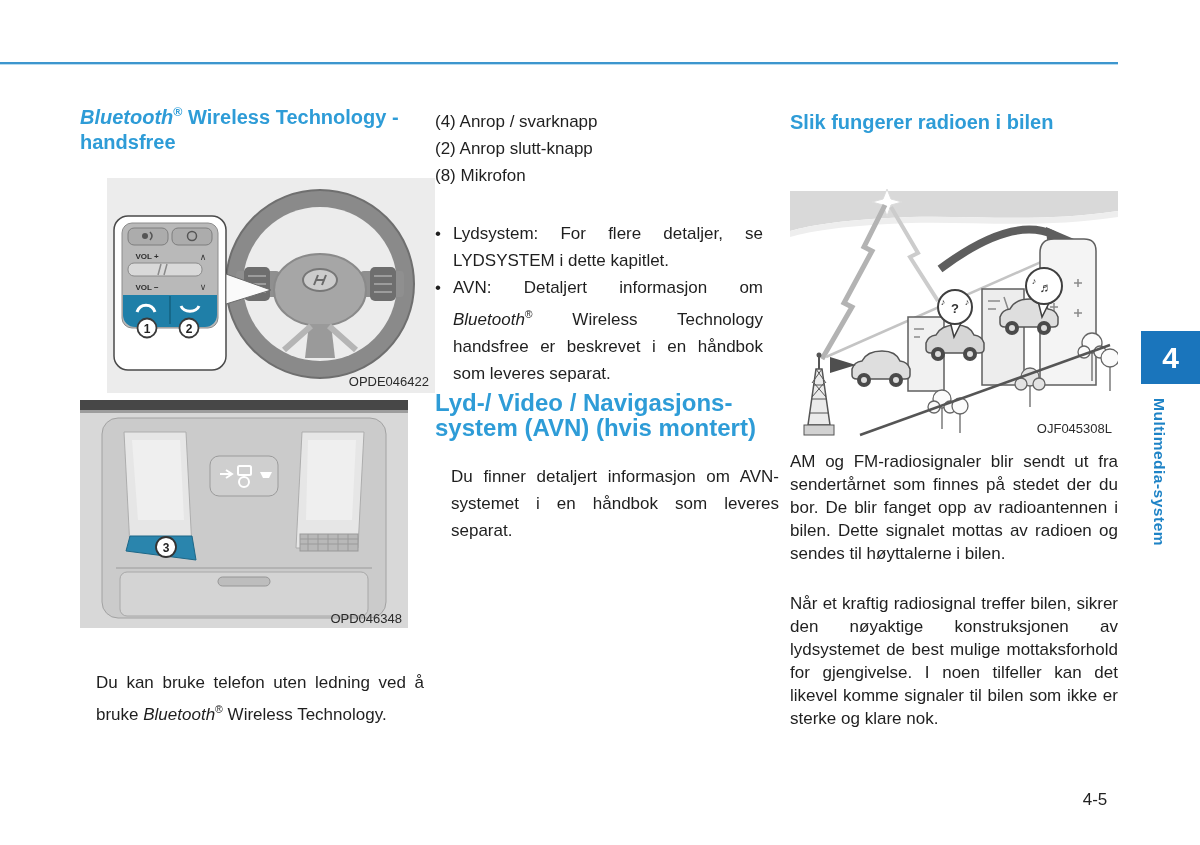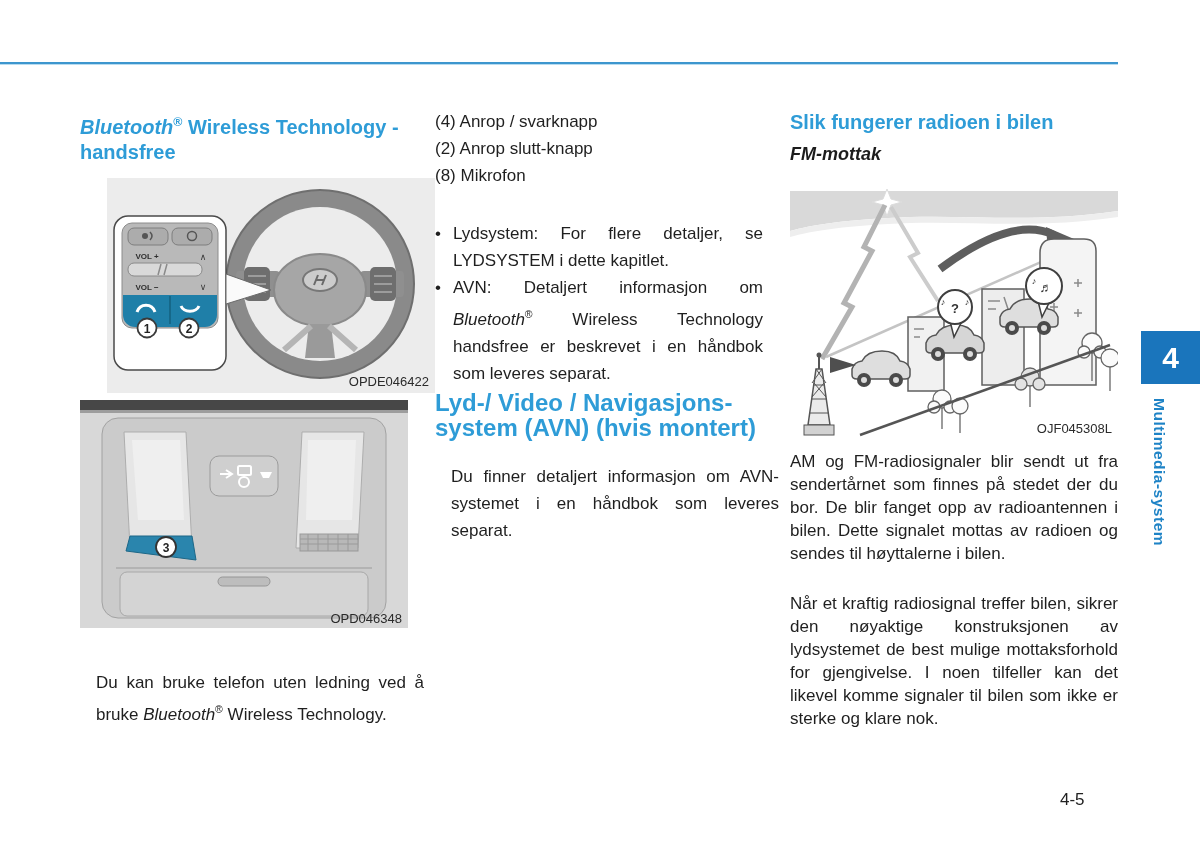--- a/index.html
+++ b/index.html
@@ -20,32 +20,32 @@
   sup{font-size:0.62em;}
   em.bt{font-style:italic;}
   figure{margin:0;}
   .fig{display:block;}
   .chapter-tab{position:absolute;left:1141px;top:331px;width:59px;height:53px;
                background:#1a75bc;color:#ffffff;font-size:30px;font-weight:bold;
                display:flex;align-items:center;justify-content:center;}
   .side-label{position:absolute;left:1150px;top:398px;height:180px;
               writing-mode:vertical-rl;text-orientation:mixed;
               color:#1e83c6;font-size:15.5px;font-weight:bold;letter-spacing:0.5px;}
-  .page-number{position:absolute;left:1060px;top:790px;width:70px;
+  .page-number{position:absolute;left:1060px;top:790px;width:70px;text-align:center;
                font-size:17px;color:#222;}
   .fig-code{font-family:"Liberation Sans", sans-serif;}
 </style>
 </head>
 <body>
 
 <div class="page">
 
   <div class="top-rule"></div>
 
-  <h1 class="blue abs" style="left:80px;top:110px;width:330px;"><em class="bt">Bluetooth</em><sup>®</sup><span> Wireless Technology -handsfree</span></h1>
+  <h1 class="blue abs" style="left:80px;top:100px;width:330px;"><em class="bt">Bluetooth</em><sup>®</sup><span> Wireless Technology -handsfree</span></h1>
 
   <figure class="abs" style="left:80px;top:178px;padding-left:27px;">
     <svg class="fig" width="328" height="215" viewBox="0 0 328 215">
       <rect x="0" y="0" width="328" height="215" fill="#ececec"></rect>
 
       <g transform="translate(213,106)">
         <circle r="94" fill="#8a8a8a"></circle>
         <circle r="94" fill="none" stroke="#6f6f6f" stroke-width="2"></circle>
         <circle r="77" fill="#ececec"></circle>
         <rect x="-84" y="-13" width="44" height="26" rx="4" fill="#8f8f8f"></rect>
@@ -133,21 +133,20 @@
       <span class="bullet-body"><span>AVN: Detaljert informasjon om </span><em class="bt">Bluetooth</em><sup>®</sup><span> Wireless Technology handsfree er beskrevet i en håndbok som leveres separat.</span></span>
     </div>
   </div>
 
   <h2 class="blue abs" style="left:435px;top:390px;width:330px;">Lyd-/ Video / Navigasjons- system (AVN) (hvis montert)</h2>
 
   <p class="body-text abs" style="left:435px;top:447px;width:328px;">Du finner detaljert informasjon om AVN-systemet i en håndbok som leveres separat.</p>
 
   <h1 class="blue abs" style="left:790px;top:110px;width:332px;">Slik fungerer radioen i bilen</h1>
 
-  <p class="subheading abs" style="left:790px;top:144px;width:328px;">FM-mottak</p>
 
   <figure class="abs" style="left:790px;top:185px;">
     <svg class="fig" width="328" height="253" viewBox="0 0 328 253">
       <rect x="0" y="0" width="328" height="253" fill="#ffffff"></rect>
       <path d="M0,6 H328 V26 C250,38 180,30 120,32 C60,34 20,40 0,46 Z" fill="#d9d9d9"></path>
       <path d="M0,46 C20,40 60,34 120,32 C180,30 250,38 328,26 V32 C250,44 180,36 120,38 C60,40 20,46 0,52 Z" fill="#eeeeee"></path>
       <polygon points="97,4 101,14 112,17 101,20 97,31 93,20 82,17 93,14" fill="#ffffff" stroke="#dcdcdc"></polygon>
       <polyline points="95,20 74,62 82,66 54,118 62,122 32,174" fill="none" stroke="#b3b3b3" stroke-width="5"></polyline>
       <polyline points="101,22 128,68 120,72 148,116" fill="none" stroke="#cccccc" stroke-width="4"></polyline>
       <line x1="36" y1="172" x2="294" y2="58" stroke="#c4c4c4" stroke-width="2.5"></line>

